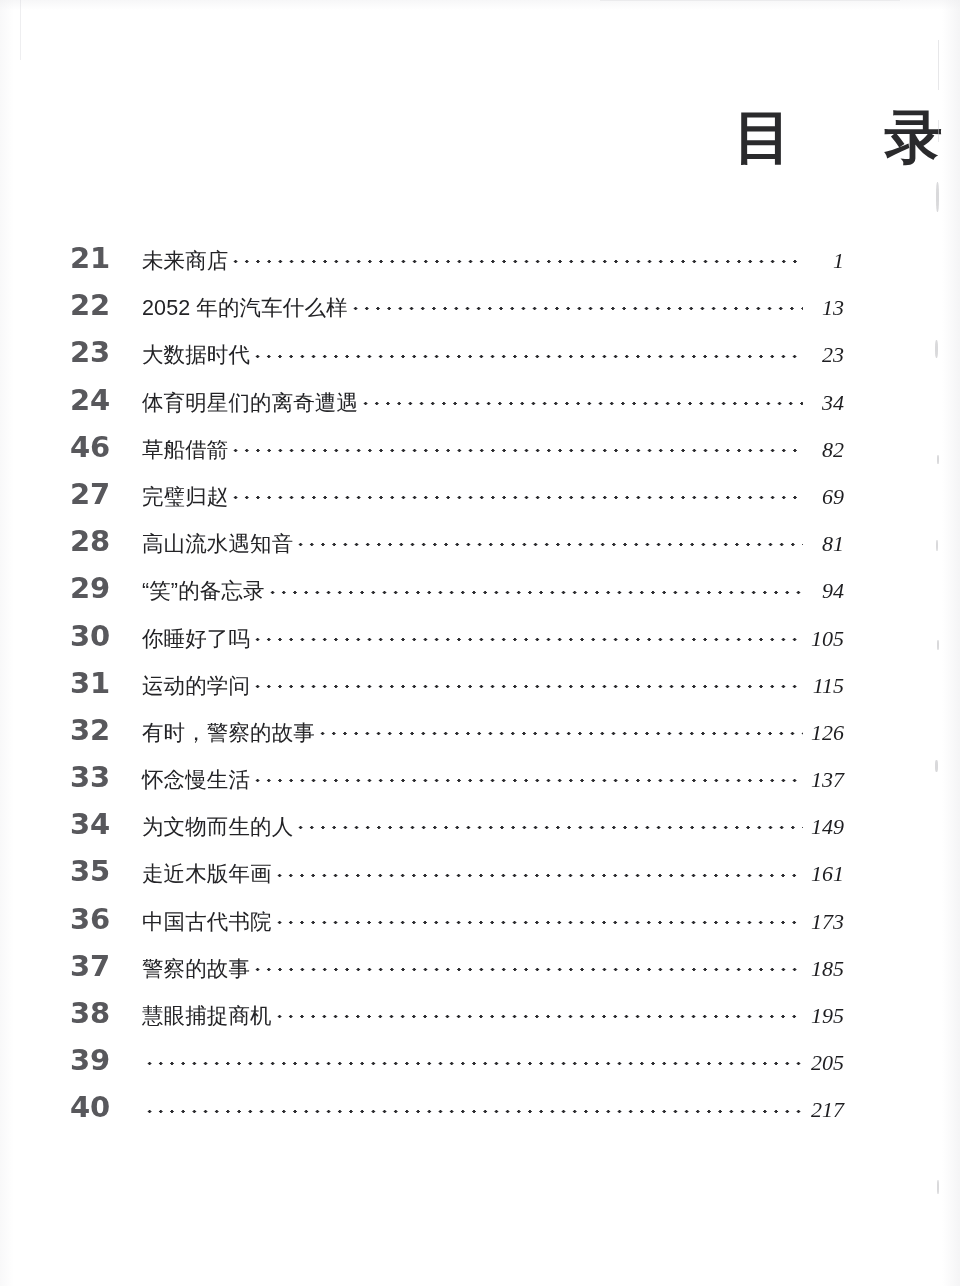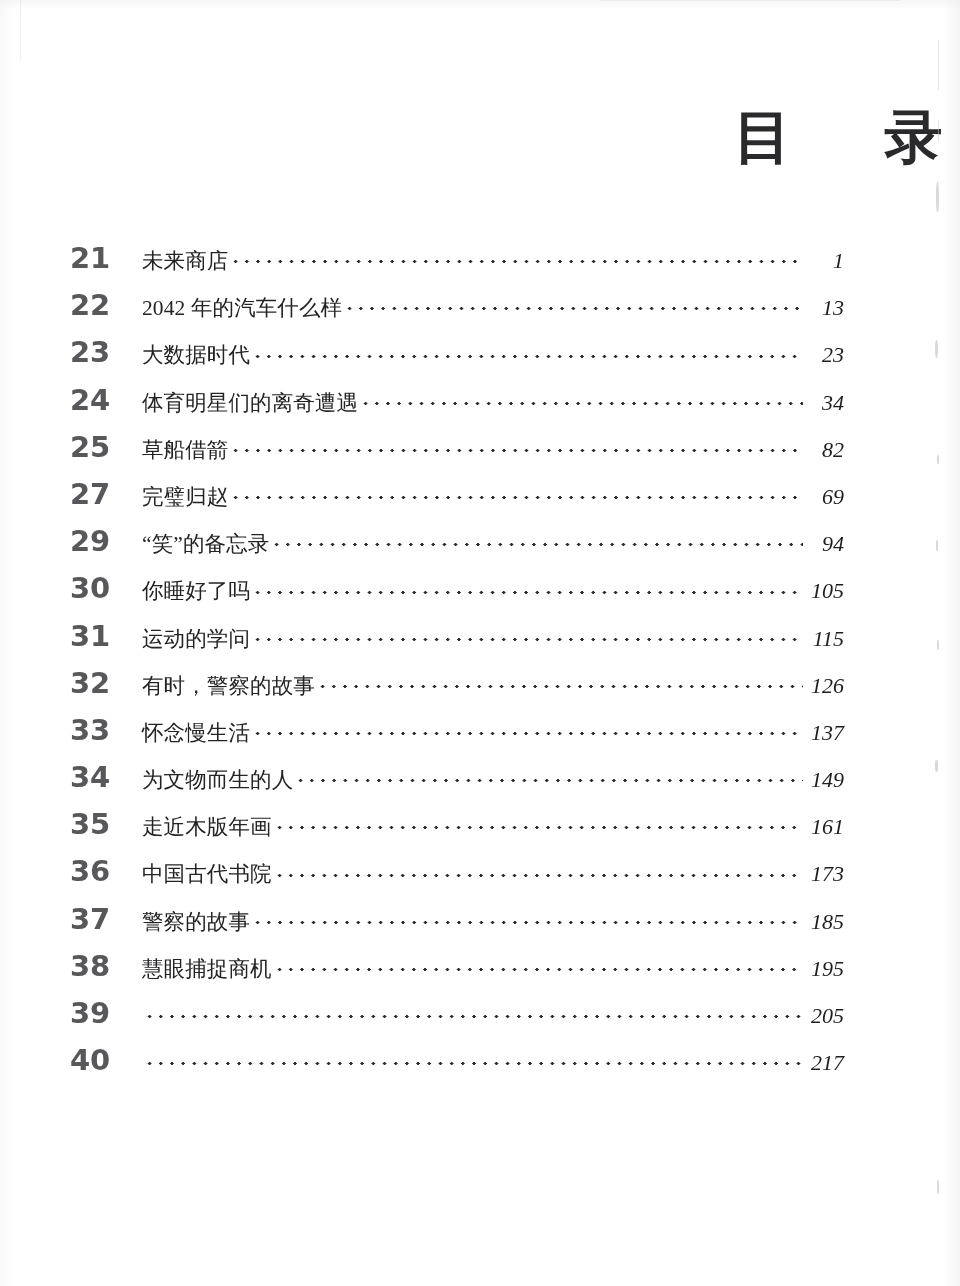--- a/index.html
+++ b/index.html
@@ -97,21 +97,21 @@
     font-family: "DejaVu Sans", sans-serif;
     font-size: 29px;
     font-weight: bold;
     color: #58585c;
     letter-spacing: -0.01em;
     line-height: 1;
   }
 
   .chap-title {
     flex: 0 0 auto;
-    font-family: Liberation Serif, serif;
+    font-family: Liberation Sans, sans-serif;
     font-size: 21.5px;
     font-weight: 500;
     color: #232326;
     white-space: pre;
     letter-spacing: 0.005em;
   }
 
   .leader {
     flex: 1 1 auto;
     position: relative;
@@ -153,47 +153,53 @@
 
   <div class="toc-list">
       <div class="toc-row">
         <span class="chap-num">21</span>
         <span class="chap-title">未来商店</span>
         <span class="leader"></span>
         <span class="page-num">1</span>
       </div>
       <div class="toc-row">
         <span class="chap-num">22</span>
-        <span class="chap-title">2042 年的汽车什么样</span>
+        <span class="chap-title">2052 年的汽车什么样</span>
         <span class="leader"></span>
         <span class="page-num">13</span>
       </div>
       <div class="toc-row">
         <span class="chap-num">23</span>
         <span class="chap-title">大数据时代</span>
         <span class="leader"></span>
         <span class="page-num">23</span>
       </div>
       <div class="toc-row">
         <span class="chap-num">24</span>
         <span class="chap-title">体育明星们的离奇遭遇</span>
         <span class="leader"></span>
         <span class="page-num">34</span>
       </div>
       <div class="toc-row">
-        <span class="chap-num">25</span>
+        <span class="chap-num">46</span>
         <span class="chap-title">草船借箭</span>
         <span class="leader"></span>
         <span class="page-num">82</span>
       </div>
       <div class="toc-row">
         <span class="chap-num">27</span>
         <span class="chap-title">完璧归赵</span>
         <span class="leader"></span>
         <span class="page-num">69</span>
+      </div>
+      <div class="toc-row">
+        <span class="chap-num">28</span>
+        <span class="chap-title">高山流水遇知音</span>
+        <span class="leader"></span>
+        <span class="page-num">81</span>
       </div>
       <div class="toc-row">
         <span class="chap-num">29</span>
         <span class="chap-title">“笑”的备忘录</span>
         <span class="leader"></span>
         <span class="page-num">94</span>
       </div>
       <div class="toc-row">
         <span class="chap-num">30</span>
         <span class="chap-title">你睡好了吗</span>

